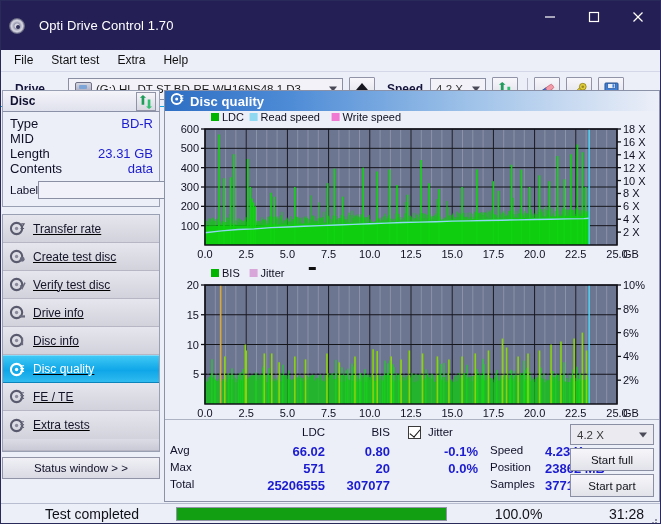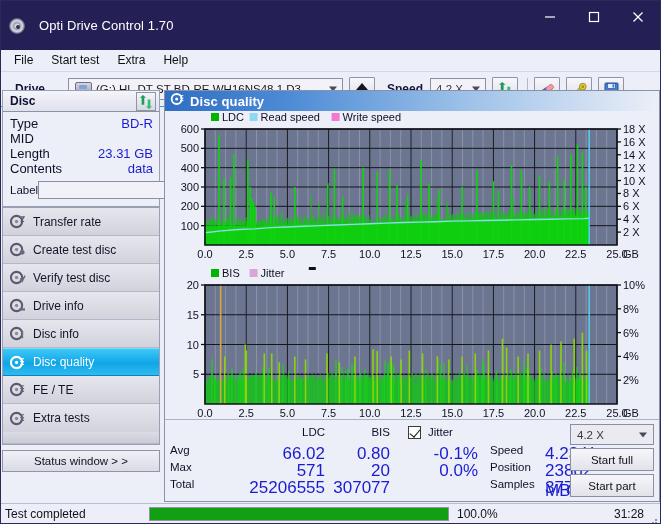--- a/index.html
+++ b/index.html
@@ -117,21 +117,21 @@
   .label-row { display:flex; align-items:center; margin-top:4px; }
   .label-row .k { font-size:11.5px; color:#101028; width:42px; }
   .label-input {
     flex:1; height:18px; background:#f1f1fa; border:1px solid #8b8fa3;
   }
   .cd-btn {
     width:20px;height:20px;margin-left:4px;border:1px solid #9094a6;
     background:linear-gradient(#f4f4f8,#d8d8e2);
     display:flex;align-items:center;justify-content:center;
   }
-  .navlist { border:1px solid #9aa0b4; background:#e2e2ea; }
+  .navlist { margin-top: 7px; border:1px solid #9aa0b4; background:#e2e2ea;text-decoration:underline; }
   .navitem {
     height: 28px; display:flex; align-items:center; padding-left:6px;
     background: linear-gradient(#e6e6ee,#d2d2dc);
     border-bottom: 1px solid #b6b6c4;
     font-size: 12px; color: #141428;
   }
   .navitem.active {
     background: linear-gradient(#3fc8f5,#0fa6e8 55%,#2fbbef);
     color: #ffffff; font-weight: normal;
     border-top:1px solid #7fdcfb; border-bottom:1px solid #0a84bb;
@@ -154,21 +154,21 @@
     background: linear-gradient(90deg,#2f6fc4 0%, #4d8bd6 25%, #9bc0e8 60%, #eceff8 100%);
     display:flex; align-items:center; padding-left:5px;
   }
   .dq-head .t { font-size:13px; font-weight:bold; color:#ffffff; letter-spacing:.1px; margin-left:5px;}
   .chart-wrap { position:relative; }
   .stats {
     position:absolute; left:0; right:0; bottom:0; height:82px;
     border-top:1px solid #aeb3c4; background:#eceff8;
   }
   .st-txt { font-size:11.5px; color:#101028; position:absolute; }
-  .st-val { font-size:17px; color:#1b1bd0; position:absolute; text-align:right; }
+  .st-val { font-size:13px; color:#1b1bd0; position:absolute; text-align:right;font-weight:bold; }
   .chk {
     position:absolute; width:13px;height:13px;border:1px solid #3a3a3a;background:#ffffff;
   }
   .chk::after{
     content:"";position:absolute;left:3px;top:0px;width:5px;height:9px;
     border:solid #101010;border-width:0 1.6px 1.6px 0;transform:rotate(40deg);
   }
   .sbtn {
     position:absolute; border:1px solid #8b8fa3;
     background:linear-gradient(#f6f6fa,#e2e2ea);
@@ -178,21 +178,21 @@
   .scombo {
     position:absolute; height:21px; border:1px solid #8b8fa3; background:#eaeaf0;
     font-size:11.5px;color:#3a3a3a; display:flex;align-items:center;padding-left:6px;
   }
   
   .statusbar {
     position:absolute; left:0; bottom:0; width:659px; height:20px;
     background:#eceff8; border-top:1px solid #b9bdd0;
     display:flex; align-items:center;
   }
-  .sb-cell { font-size:12px; color:#101018; }
+  .sb-cell { font-size:14px; color:#101018;margin-left:40px; }
   .progress-outer {
     width: 300px; height:14px; border:1px solid #9094a6; background:#ffffff;
     position:relative; margin-left:4px;
   }
   .progress-inner { position:absolute;left:0;top:0;bottom:0; background:#12a012; }
   .grip { position:absolute; right:2px; bottom:2px; width:10px;height:10px; }
 </style>
 </head>
 <body>
 

